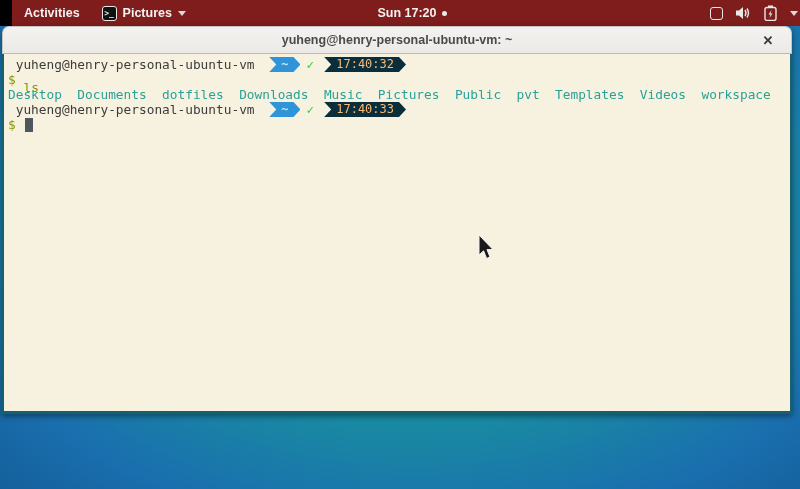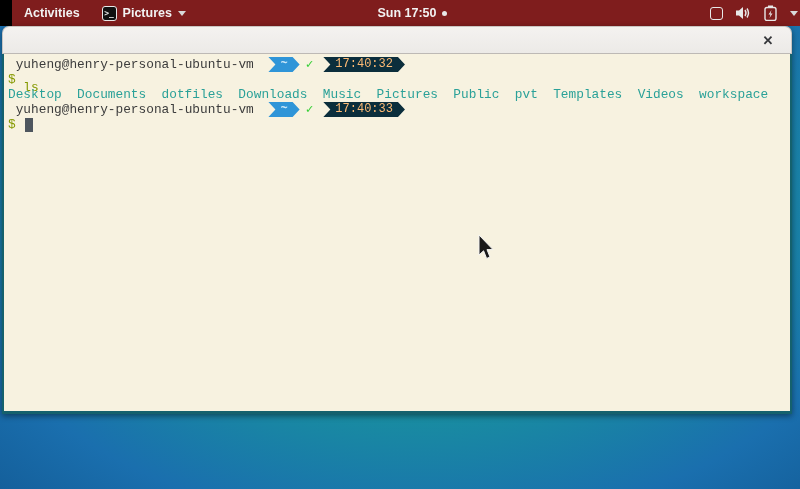--- a/index.html
+++ b/index.html
@@ -62,21 +62,21 @@
     position:absolute; right:10px; top:0; height:100%; width:26px;
     display:flex; align-items:center; justify-content:center;
     color:#35373a; font-size:13px; font-weight:bold; cursor:default;
   }
   .term-body {
     flex:1; background:var(--c-term-bg,#f7f2e0);
     border-left:2px solid #15616d; border-right:2px solid #15616d; border-bottom:3px solid #15616d;
     font-family:"DejaVu Sans Mono", monospace; font-size:12.8px; line-height:15px;
     padding:3px 2px 0 4px; color:#3a3a3a; position:relative; overflow:hidden;
   }
-  .trow { white-space:pre; height:15px; display:flex; align-items:center;font-family:Liberation Mono, monospace; }
+  .trow { white-space:pre; height:15px; display:flex; align-items:center; }
   .user-host { color:#3c3c3c; }
   .pl-badge {
     display:inline-flex; align-items:center; height:15px; padding:0 12px;
     margin-left:7px; font-size:12px;
     clip-path:polygon(0 0, calc(100% - 7px) 0, 100% 50%, calc(100% - 7px) 100%, 0 100%, 7px 50%);
   }
   .pl-cwd   { background:var(--c-badge-blue,#2f95d8); color:#c8e6f8; font-weight:bold; }
   .pl-time  { background:var(--c-badge-dark,#0b2e3c); color:#fdba74; }
   .pl-check { color:var(--c-check-green,#35cf35); font-weight:bold; margin:0 3px 0 6px; }
   .prompt-sym { color:var(--c-prompt-green,#859900); }
@@ -98,21 +98,21 @@
   <div class="topbar">
     <div class="tb-activities">
       <span>Activities</span>
     </div>
     <div class="tb-appmenu">
       <span class="tb-appicon">&gt;_</span>
       <span>Pictures</span>
       <span class="caret-down"></span>
     </div>
     <div class="tb-clock">
-      <span>Sun 17:50</span>
+      <span>Sun 17:20</span>
       <span class="tb-clock-dot"></span>
     </div>
     <div class="tb-status">
       <span class="icon-screen"></span>
       <svg width="15" height="14" viewBox="0 0 15 14">
         <polygon points="0,4.5 3,4.5 7,1 7,13 3,9.5 0,9.5" fill="#e8e8e8"></polygon>
         <path d="M9 4 Q11 7 9 10" stroke="#e8e8e8" stroke-width="1.4" fill="none"></path>
         <path d="M11 2.5 Q14 7 11 11.5" stroke="#e8e8e8" stroke-width="1.4" fill="none"></path>
       </svg>
       <svg width="13" height="16" viewBox="0 0 13 16">
@@ -121,20 +121,21 @@
         <polygon points="7.5,5 4.5,9.5 6.5,9.5 5.5,13 8.5,8.5 6.5,8.5" fill="#e8e8e8"></polygon>
       </svg>
       <span class="caret-down"></span>
     </div>
   </div>
 
   <div class="desktop">
 
     <div class="window">
       <div class="titlebar">
+        <span>yuheng@henry-personal-ubuntu-vm: ~</span>
         <span class="close-btn">✕</span>
       </div>
 
       <div class="term-body">
 
         <div class="trow">
           <span class="user-host"> yuheng@henry-personal-ubuntu-vm </span>
           <span class="pl-badge pl-cwd">~</span>
           <span class="pl-check">✓</span>
           <span class="pl-badge pl-time">17:40:32</span>

